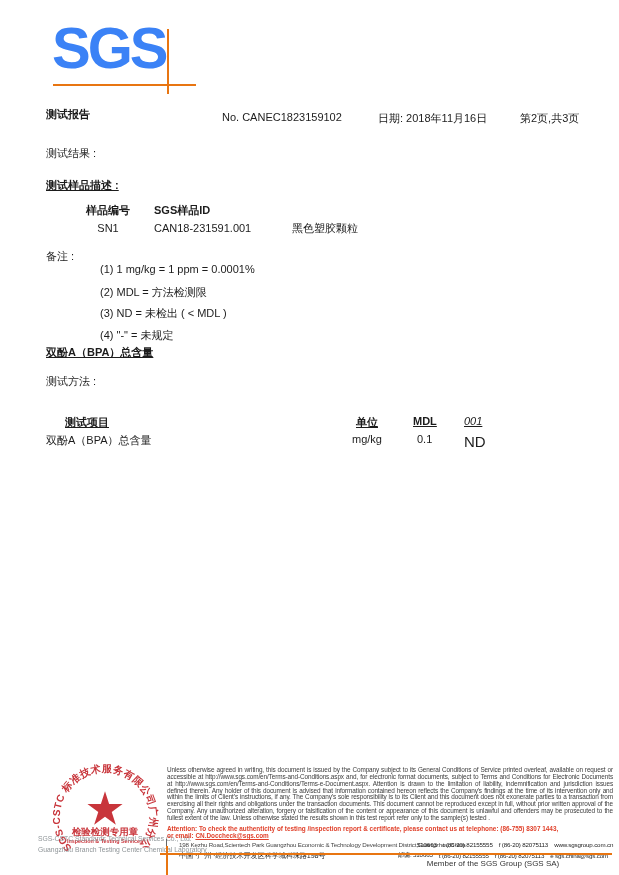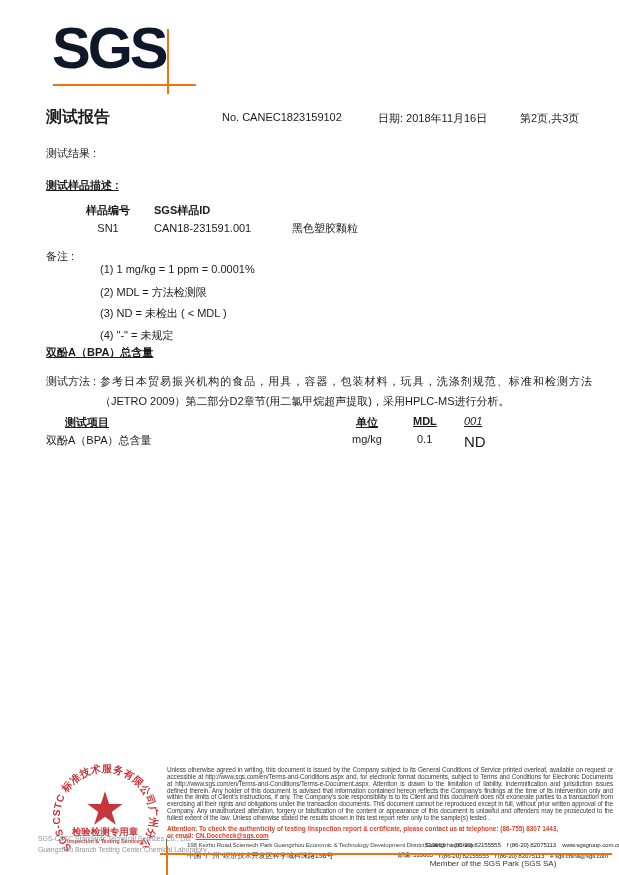--- a/index.html
+++ b/index.html
@@ -5,26 +5,26 @@
   * { margin:0; padding:0; box-sizing:border-box; }
   html,body { background:#e8e8e8; }
   .page {
     position:relative; width:619px; height:875px; margin:0 auto;
     background:#ffffff; overflow:hidden;
     font-family:"Liberation Sans", sans-serif; color:#1c1c1c;
   }
   .abs { position:absolute; }
 
   
-  .logo-text { left:52px; top:14px; font-size:58px; font-weight:bold; color:#0f172a; letter-spacing:-3px; }
+  .logo-text { left:52px; top:14px; font-size:58px; font-weight:bold; color:#3b82f6; letter-spacing:-3px; }
   .logo-hline { left:53px; top:84px; width:143px; height:2px; background:#e87511; }
   .logo-vline { left:167px; top:29px; width:2px; height:65px; background:#e87511; }
 
   
-  .doc-title { left:46px; top:107px; font-size:16px; font-weight:bold;font-family:Liberation Serif, serif; }
+  .doc-title { left:46px; top:107px; font-size:11px; font-weight:bold;font-family:Liberation Serif, serif; }
   .report-no { left:222px; top:111px; font-size:11px; }
   .date-line { left:378px; top:111px; font-size:11px; }
   .page-info { left:520px; top:111px; font-size:11px; }
 
   .body-text { font-size:11px; }
   .results-label { left:46px; top:146px; }
   .sample-heading { left:46px; top:178px; font-weight:bold; text-decoration:underline; }
 
   .sample-table { left:62px; top:201px; font-size:11px; }
   .sample-table .row { display:flex; height:18px; align-items:center; }
@@ -47,21 +47,21 @@
   .rt-sample-h { left:464px; top:415px; font-size:11px; font-weight:normal; font-style:italic; text-decoration:underline; }
   .rt-item-v   { left:46px;  top:433px; font-size:11px; }
   .rt-unit-v   { left:352px; top:433px; font-size:11px; }
   .rt-mdl-v    { left:417px; top:433px; font-size:11px; }
   .rt-sample-v { left:464px; top:433px; font-size:15px; }
 
   
   .disclaimer { left:167px; top:767px; width:446px; font-size:6.4px; line-height:1.07; text-align:justify; color:#3c3c3c; letter-spacing:-0.1px; }
   .attention  { left:167px; top:825px; width:446px; font-size:6.4px; line-height:1.15; color:#e0402a; font-weight:bold; }
   .attention .email { text-decoration:underline; }
-  .addr-block { left:166px; top:839px; width:448px; border-left:1px solid #666; padding-left:20px; font-size:6.2px; color:#222; letter-spacing:-0.15px; }
+  .addr-block { left:166px; top:839px; width:448px; border-left:1px solid #666; padding-left:12px; font-size:6.2px; color:#222; letter-spacing:-0.15px; }
   .addr-line { display:flex; height:11px; align-items:center; white-space:nowrap; }
   .addr-line .seg { margin-right:6px; }
   .addr-line .addr1 { width:232px; color:#444; }
   .addr-line .addr2 { width:232px; font-size:7.2px; }
   .orange-rule { left:160px; top:853px; width:452px; height:2px; background:#e87511; }
   .orange-tick { left:166px; top:846px; width:2px; height:29px; background:#e87511; }
   .member-line { left:370px; top:859px; width:246px; text-align:center; font-size:8px; color:#333; }
 
   .company-lines { left:38px; top:834px; font-size:6.8px; color:#8f9598; line-height:1.55; }
   .stamp { left:50px; top:762px; width:110px; height:110px; opacity:0.92; }
@@ -98,21 +98,20 @@
   <div class="abs body-text notes-label">备注 :</div>
   <div class="abs notes-list">
     <div>(1) 1 mg/kg = 1 ppm = 0.0001%</div>
     <div>(2) MDL = 方法检测限</div>
     <div>(3) ND = 未检出 ( &lt; MDL )</div>
     <div>(4) "-" = 未规定</div>
   </div>
 
   <div class="abs bpa-heading">双酚A（BPA）总含量</div>
   <div class="abs body-text method-label">测试方法 :</div>
-  <div class="abs method-text">参考日本贸易振兴机构的食品，用具，容器，包装材料，玩具，洗涤剂规范、标准和检测方法（JETRO 2009）第二部分D2章节(用二氯甲烷超声提取)，采用HPLC-MS进行分析。</div>
 
   <div class="abs rt-item-h">测试项目</div>
   <div class="abs rt-unit-h">单位</div>
   <div class="abs rt-mdl-h">MDL</div>
   <div class="abs rt-sample-h">001</div>
   <div class="abs rt-item-v">双酚A（BPA）总含量</div>
   <div class="abs rt-unit-v">mg/kg</div>
   <div class="abs rt-mdl-v">0.1</div>
   <div class="abs rt-sample-v">ND</div>
 
@@ -151,15 +150,15 @@
       <span class="seg addr2">中国 ·广州 ·经济技术开发区科学城科珠路198号</span>
       <span class="seg">邮编: 510663</span>
       <span class="seg">t (86-20) 82155555</span>
       <span class="seg">f (86-20) 82075113</span>
       <span class="seg">e sgs.china@sgs.com</span>
     </div>
   </div>
 
   <div class="abs orange-rule"></div>
   <div class="abs orange-tick"></div>
-  <div class="abs member-line">Member of the SGS Park (SGS SA)</div>
+  <div class="abs member-line">Member of the SGS Group (SGS SA)</div>
 
 </div>
 
 </body></html>

